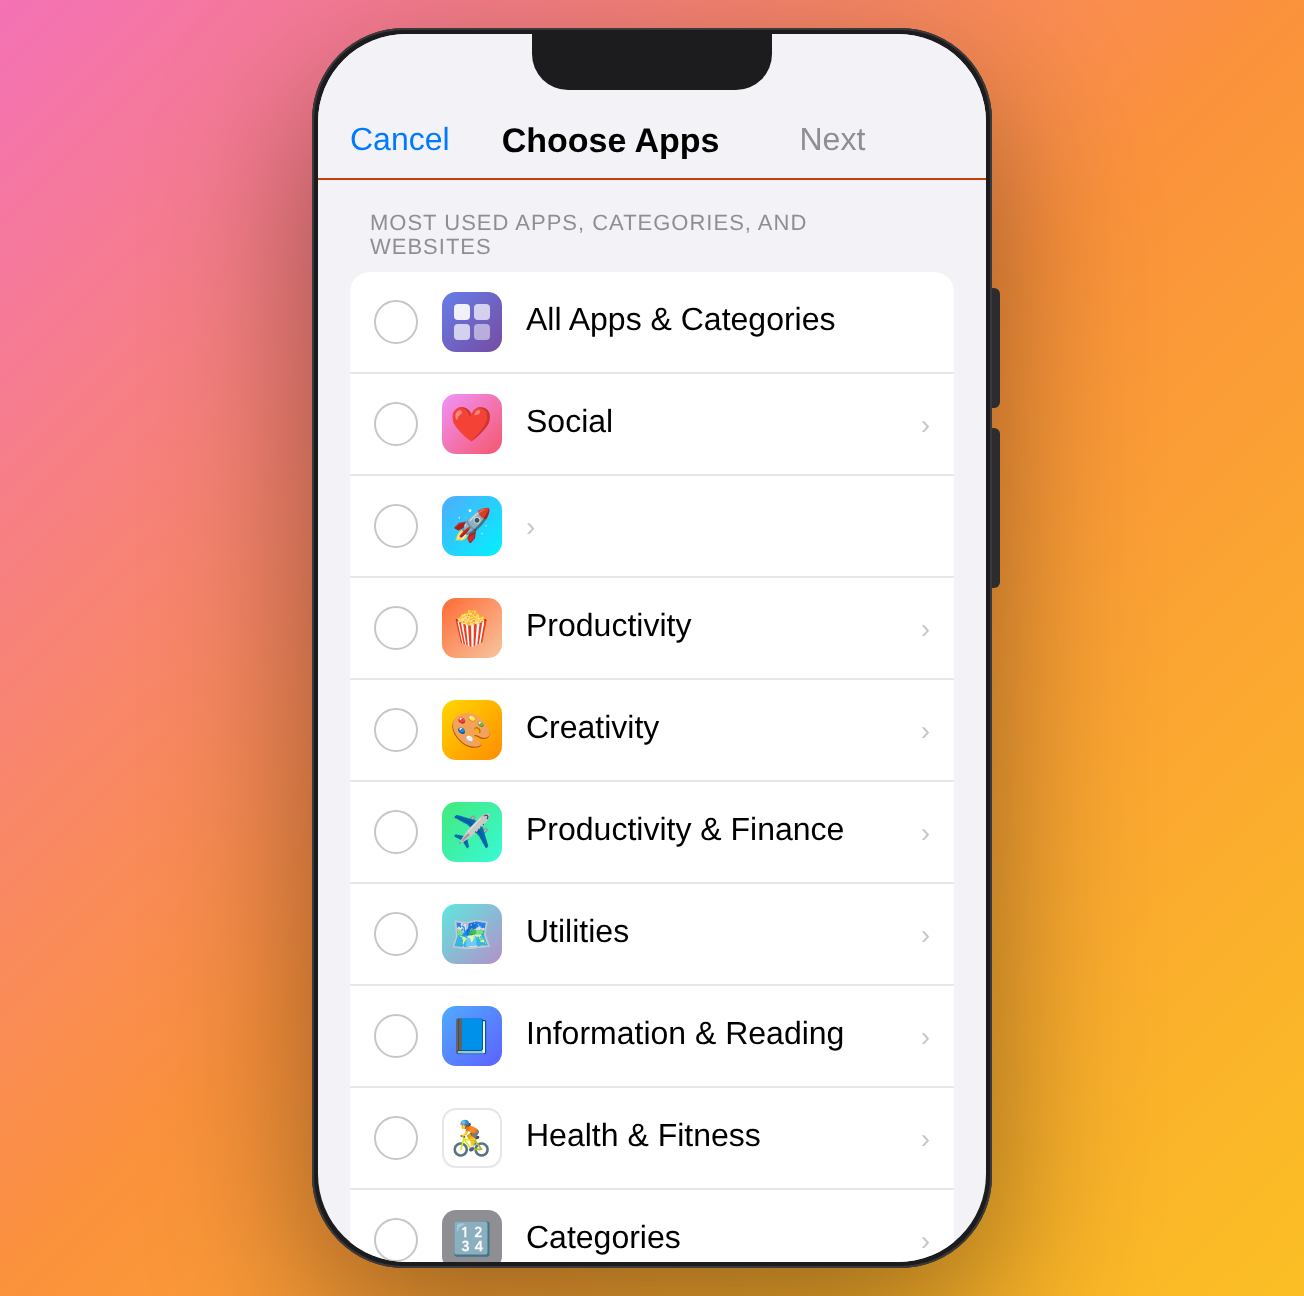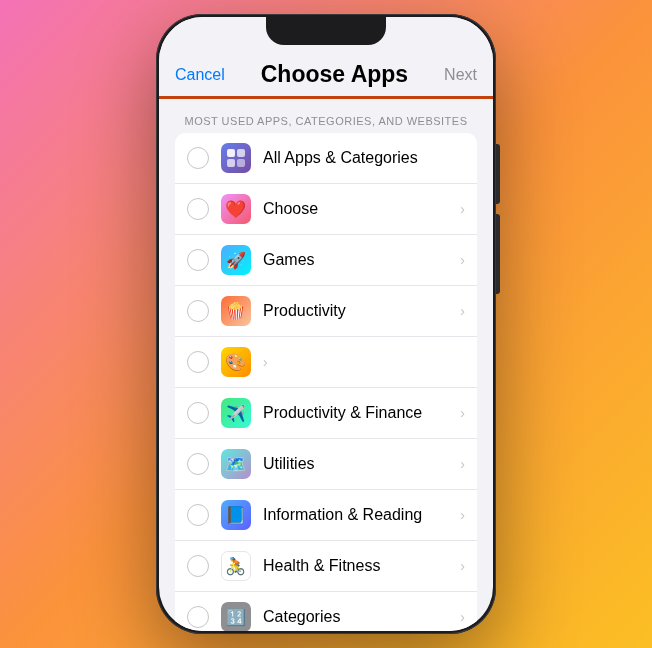--- a/index.html
+++ b/index.html
@@ -70,54 +70,53 @@
       background: #1c1c1e;
       border-radius: 0 0 18px 18px;
       z-index: 10;
     }
 
     .nav-bar {
       background: #f2f2f7;
       padding: 44px 16px 8px;
       display: flex;
       align-items: center;
-      justify-content: space-between;
-      border-bottom: 3px solid #c2410c;
+      border-bottom: 1px solid #c2410c;
       flex-shrink: 0;
       gap: 26px;
     }
 
     .nav-cancel {
       color: #007aff;
       font-size: 16px;
       font-weight: 400;
       cursor: pointer;
     }
 
     .nav-title {
-      font-size: 23px;
+      font-size: 17px;
       font-weight: 600;
       color: #000;
     }
 
     .nav-next {
       color: #8e8e93;
       font-size: 16px;
       font-weight: 400;
+      margin-left: 14px;
     }
 
     .section-header {
-      padding: 16px 16px 6px;
+      padding: 16px 26px 6px;
       font-size: 11px;
       font-weight: 500;
       color: #8e8e93;
       letter-spacing: 0.5px;
       text-transform: uppercase;
       flex-shrink: 0;
-      text-align: center;
     }
 
     .list-container {
       flex: 1;
       overflow-y: auto;
       background: #737373;
       border-radius: 10px;
       margin: 0 16px 0;
     }
 
@@ -233,47 +232,47 @@
           </svg>
         </div>
         <span class="item-label">All Apps &amp; Categories</span>
       </div>
 
       <div class="list-item">
         <div class="radio-circle"></div>
         <div class="app-icon icon-social">
           <span style="font-size:17px;">❤️</span>
         </div>
-        <span class="item-label">Choose</span>
+        <span class="item-label">Social</span>
         <span class="chevron">›</span>
       </div>
 
       <div class="list-item">
         <div class="radio-circle"></div>
         <div class="app-icon icon-games">
           <span style="font-size:16px;">🚀</span>
         </div>
-        <span class="item-label">Games</span>
         <span class="chevron">›</span>
       </div>
 
       <div class="list-item">
         <div class="radio-circle"></div>
         <div class="app-icon icon-entertainment">
           <span style="font-size:17px;">🍿</span>
         </div>
         <span class="item-label">Productivity</span>
         <span class="chevron">›</span>
       </div>
 
       <div class="list-item">
         <div class="radio-circle"></div>
         <div class="app-icon icon-creativity">
           <span style="font-size:17px;">🎨</span>
         </div>
+        <span class="item-label">Creativity</span>
         <span class="chevron">›</span>
       </div>
 
       <div class="list-item">
         <div class="radio-circle"></div>
         <div class="app-icon icon-productivity">
           <span style="font-size:16px;">✈️</span>
         </div>
         <span class="item-label">Productivity &amp; Finance</span>
         <span class="chevron">›</span>

